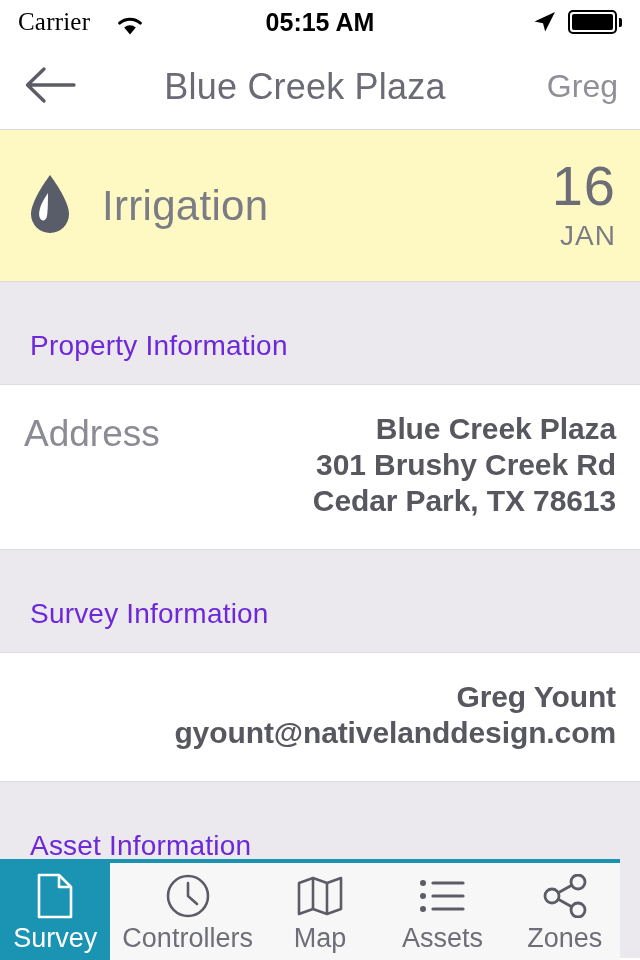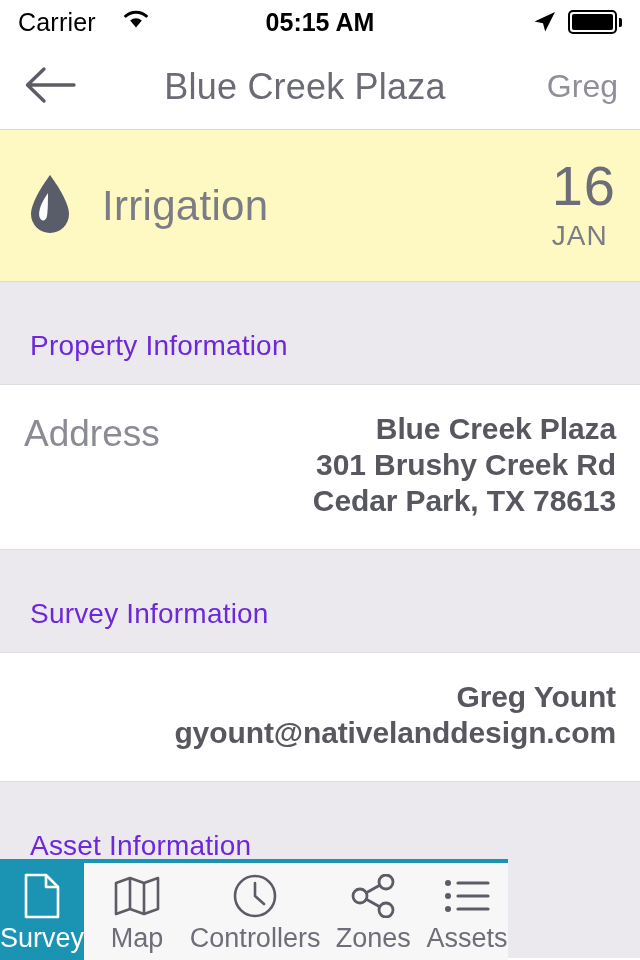--- a/index.html
+++ b/index.html
@@ -9,21 +9,21 @@
     background: #ffffff;
     overflow: hidden;
   }
   #app { position: relative; width: 640px; height: 960px; background: #ffffff; }
 
   
   .statusbar {
     height: 44px; display: flex; align-items: center;
     padding: 0 18px; background: #ffffff; color: #000;
   }
-  .sb-left { display: flex; align-items: flex-start; gap: 26px; flex: 1; }
+  .sb-left { display: flex; align-items: flex-end; gap: 26px; flex: 1; font-family: Liberation Serif, serif; }
   .sb-carrier { font-size: 25px; letter-spacing: .2px; }
   .sb-center { flex: 0 0 auto; font-size: 25px; font-weight: bold; }
   .sb-right { display: flex; align-items: center; justify-content: flex-end; gap: 11px; flex: 1; }
   .wifi-icon svg, .loc-icon svg { display: block; }
   .battery { display: flex; align-items: center; }
   .battery .shell {
     width: 49px; height: 24px; border: 2px solid #000; border-radius: 5px;
     padding: 2px; display: flex;
   }
   .battery .fill { flex: 1; background: #000; border-radius: 2px; }
@@ -49,21 +49,21 @@
   
   .survey-head {
     height: 152px; background: #fef9c3; display: flex; align-items: center;
     padding: 0 24px; border-bottom: 1px solid #dcdae0;
   }
   .sh-icon { width: 64px; display: flex; align-items: center; }
   .sh-title {
     flex: 1; font-size: 42px; color: #7c7c86; font-weight: 300; padding-left: 14px;
     letter-spacing: .3px;
   }
-  .sh-date { line-height: 1; padding-bottom: 4px; }
+  .sh-date { text-align: right; line-height: 1; padding-bottom: 4px; }
   .sh-day { font-size: 56px; color: #6d6d78; font-weight: 300; letter-spacing: 1px; }
   .sh-mon { font-size: 28px; color: #7c7c86; font-weight: 300; letter-spacing: 1px; margin-top: 8px; }
 
   
   .content { background: #ebe9ee; height: 676px; overflow: hidden; }
   .section-title {
     font-size: 28px; color: #6d28d9; font-weight: 300; padding: 48px 30px 22px 30px;
     letter-spacing: .2px;
   }
   .card {
@@ -73,21 +73,21 @@
   .card-label {
     font-size: 37px; color: #8b8b95; font-weight: 300; white-space: nowrap; padding-top: 2px;
   }
   .card-values { flex: 1; text-align: right; }
   .card-values div {
     font-size: 30px; color: #57575f; font-weight: bold; line-height: 1.2; letter-spacing: -.1px;
   }
 
   
   .tabbar {
-    position: absolute; left: 0; bottom: 0; width: 508px; height: 101px;
+    position: absolute; left: 0; bottom: 0; width: 620px; height: 101px;
     background: #f7f7f8; border-top: 4px solid #1b94b4; display: flex; gap: 12px;
   }
   .tab {
     flex: 1; display: flex; flex-direction: column; align-items: center;
     justify-content: center; gap: 4px; cursor: pointer; padding-top: 4px;
   }
   .tab.active { background: #1b94b4; }
   .tab-label { font-size: 27px; color: #6e6e78; font-weight: 300; }
   .tab.active .tab-label { color: #ffffff; }
   .tab-icon { height: 46px; display: flex; align-items: center; justify-content: center; }
@@ -180,57 +180,57 @@
         <svg width="40" height="46" viewBox="0 0 40 46">
           <path d="M4 2 H24 L36 14 V44 H4 Z" stroke="#ffffff" stroke-width="2.6" fill="none" stroke-linejoin="round"></path>
           <path d="M24 2 V14 H36" stroke="#ffffff" stroke-width="2.6" fill="none" stroke-linejoin="round"></path>
         </svg>
       </span>
       <span class="tab-label">Survey</span>
     </div>
 
     <div class="tab">
       <span class="tab-icon">
+        <svg width="46" height="46" viewBox="0 0 46 46">
+          <circle cx="23" cy="23" r="20" stroke="#5c5c66" stroke-width="2.6" fill="none"></circle>
+          <path d="M23 10 V23 L32 31" stroke="#5c5c66" stroke-width="2.6" fill="none" stroke-linecap="round" stroke-linejoin="round"></path>
+        </svg>
+      </span>
+      <span class="tab-label">Controllers</span>
+    </div>
+
+    <div class="tab">
+      <span class="tab-icon">
         <svg width="48" height="42" viewBox="0 0 48 42">
           <path d="M3 8 L17 3 L31 8 L45 3 V34 L31 39 L17 34 L3 39 Z" stroke="#5c5c66" stroke-width="2.6" fill="none" stroke-linejoin="round"></path>
           <path d="M17 3 V34 M31 8 V39" stroke="#5c5c66" stroke-width="2.6" fill="none"></path>
         </svg>
       </span>
       <span class="tab-label">Map</span>
     </div>
 
     <div class="tab">
       <span class="tab-icon">
-        <svg width="46" height="46" viewBox="0 0 46 46">
-          <circle cx="23" cy="23" r="20" stroke="#5c5c66" stroke-width="2.6" fill="none"></circle>
-          <path d="M23 10 V23 L32 31" stroke="#5c5c66" stroke-width="2.6" fill="none" stroke-linecap="round" stroke-linejoin="round"></path>
-        </svg>
-      </span>
-      <span class="tab-label">Controllers</span>
+        <svg width="48" height="38" viewBox="0 0 48 38">
+          <circle cx="5" cy="6" r="3" fill="#5c5c66"></circle>
+          <circle cx="5" cy="19" r="3" fill="#5c5c66"></circle>
+          <circle cx="5" cy="32" r="3" fill="#5c5c66"></circle>
+          <path d="M15 6 H45 M15 19 H45 M15 32 H45" stroke="#5c5c66" stroke-width="3.2" stroke-linecap="round"></path>
+        </svg>
+      </span>
+      <span class="tab-label">Assets</span>
     </div>
 
     <div class="tab">
       <span class="tab-icon">
         <svg width="48" height="44" viewBox="0 0 48 44">
           <circle cx="11" cy="22" r="7" stroke="#5c5c66" stroke-width="2.8" fill="none"></circle>
           <circle cx="37" cy="8" r="7" stroke="#5c5c66" stroke-width="2.8" fill="none"></circle>
           <circle cx="37" cy="36" r="7" stroke="#5c5c66" stroke-width="2.8" fill="none"></circle>
           <path d="M17.3 18.7 L30.7 11.3 M17.3 25.3 L30.7 32.7" stroke="#5c5c66" stroke-width="2.8" fill="none" stroke-linecap="round"></path>
         </svg>
       </span>
       <span class="tab-label">Zones</span>
     </div>
 
-    <div class="tab">
-      <span class="tab-icon">
-        <svg width="48" height="38" viewBox="0 0 48 38">
-          <circle cx="5" cy="6" r="3" fill="#5c5c66"></circle>
-          <circle cx="5" cy="19" r="3" fill="#5c5c66"></circle>
-          <circle cx="5" cy="32" r="3" fill="#5c5c66"></circle>
-          <path d="M15 6 H45 M15 19 H45 M15 32 H45" stroke="#5c5c66" stroke-width="3.2" stroke-linecap="round"></path>
-        </svg>
-      </span>
-      <span class="tab-label">Assets</span>
-    </div>
-
   </div>
 
 </div>
 
 </body></html>

